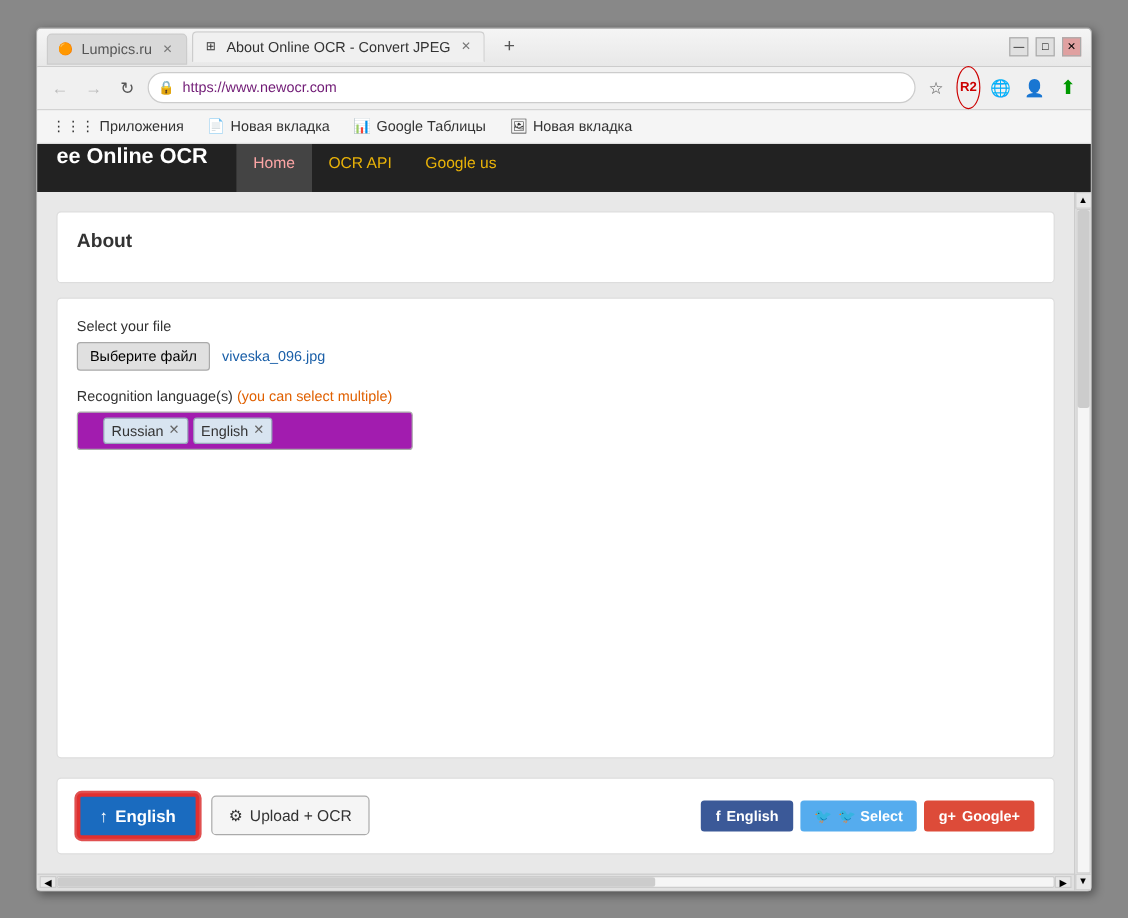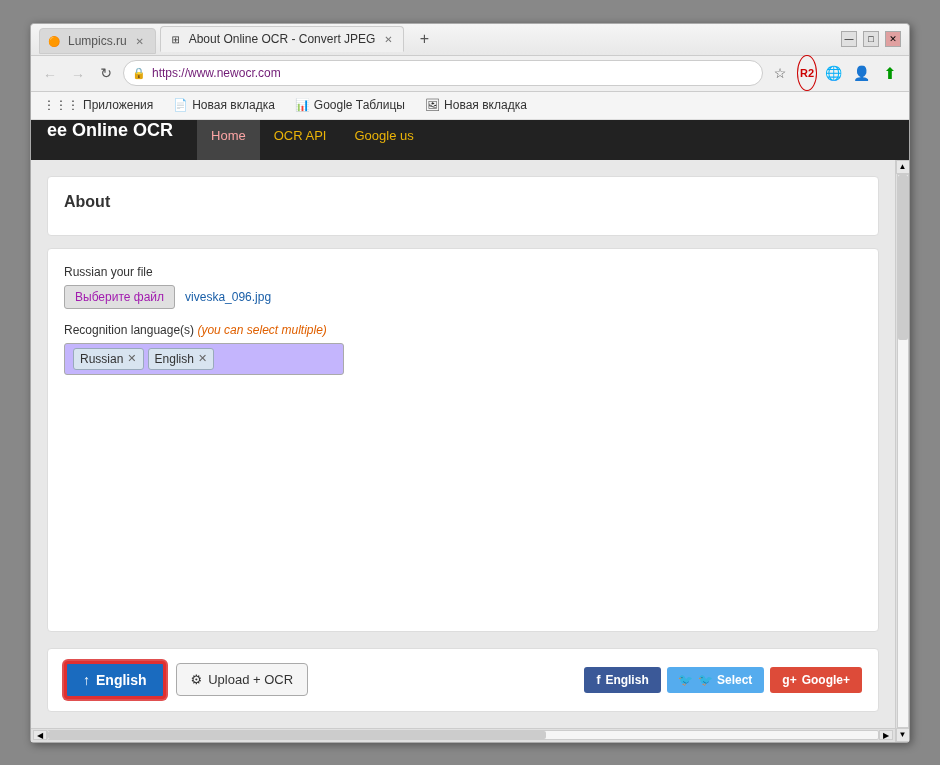--- a/index.html
+++ b/index.html
@@ -270,46 +270,45 @@
       gap: 10px;
       margin-bottom: 14px;
     }
     .choose-file-btn {
       background: #e0e0e0;
       border: 1px solid #aaa;
       border-radius: 3px;
       padding: 4px 10px;
       font-size: 12px;
       cursor: pointer;
-      color: #a21caf;
+      color: #000000;
     }
     .file-name {
       color: #1a5fa8;
       font-size: 12px;
     }
     .lang-label {
       font-size: 12px;
       color: #333;
       margin-bottom: 6px;
     }
     .lang-hint {
       color: #e06000;
       font-size: 12px;
-      font-style: italic;
     }
     .language-selector {
       border: 1px solid #aaa;
       border-radius: 3px;
-      padding: 4px 8px;
+      padding: 4px 21px;
       display: flex;
       flex-wrap: wrap;
       gap: 4px;
       min-height: 32px;
       width: 280px;
-      background: #c4b5fd;
+      background: #a21caf;
       text-align: right;
     }
     .lang-tag {
       background: #d8e4f0;
       border: 1px solid #9ab;
       border-radius: 3px;
       padding: 2px 6px;
       font-size: 12px;
       color: #333;
       display: flex;
@@ -537,21 +536,21 @@
 
   <div class="main-body">
     <div class="content-area">
       <div class="content-scroll">
 
         <div class="about-box">
           <div class="about-title">About</div>
         </div>
 
         <div class="upload-area">
-          <div class="section-label">Russian your file</div>
+          <div class="section-label">Select your file</div>
           <div class="file-row">
             <button class="choose-file-btn">Выберите файл</button>
             <span class="file-name">viveska_096.jpg</span>
           </div>
           <div class="lang-label">
             <span>Recognition language(s)</span>
             <span class="lang-hint">(you can select multiple)</span>
           </div>
           <div class="language-selector">
             <div class="lang-tag">

